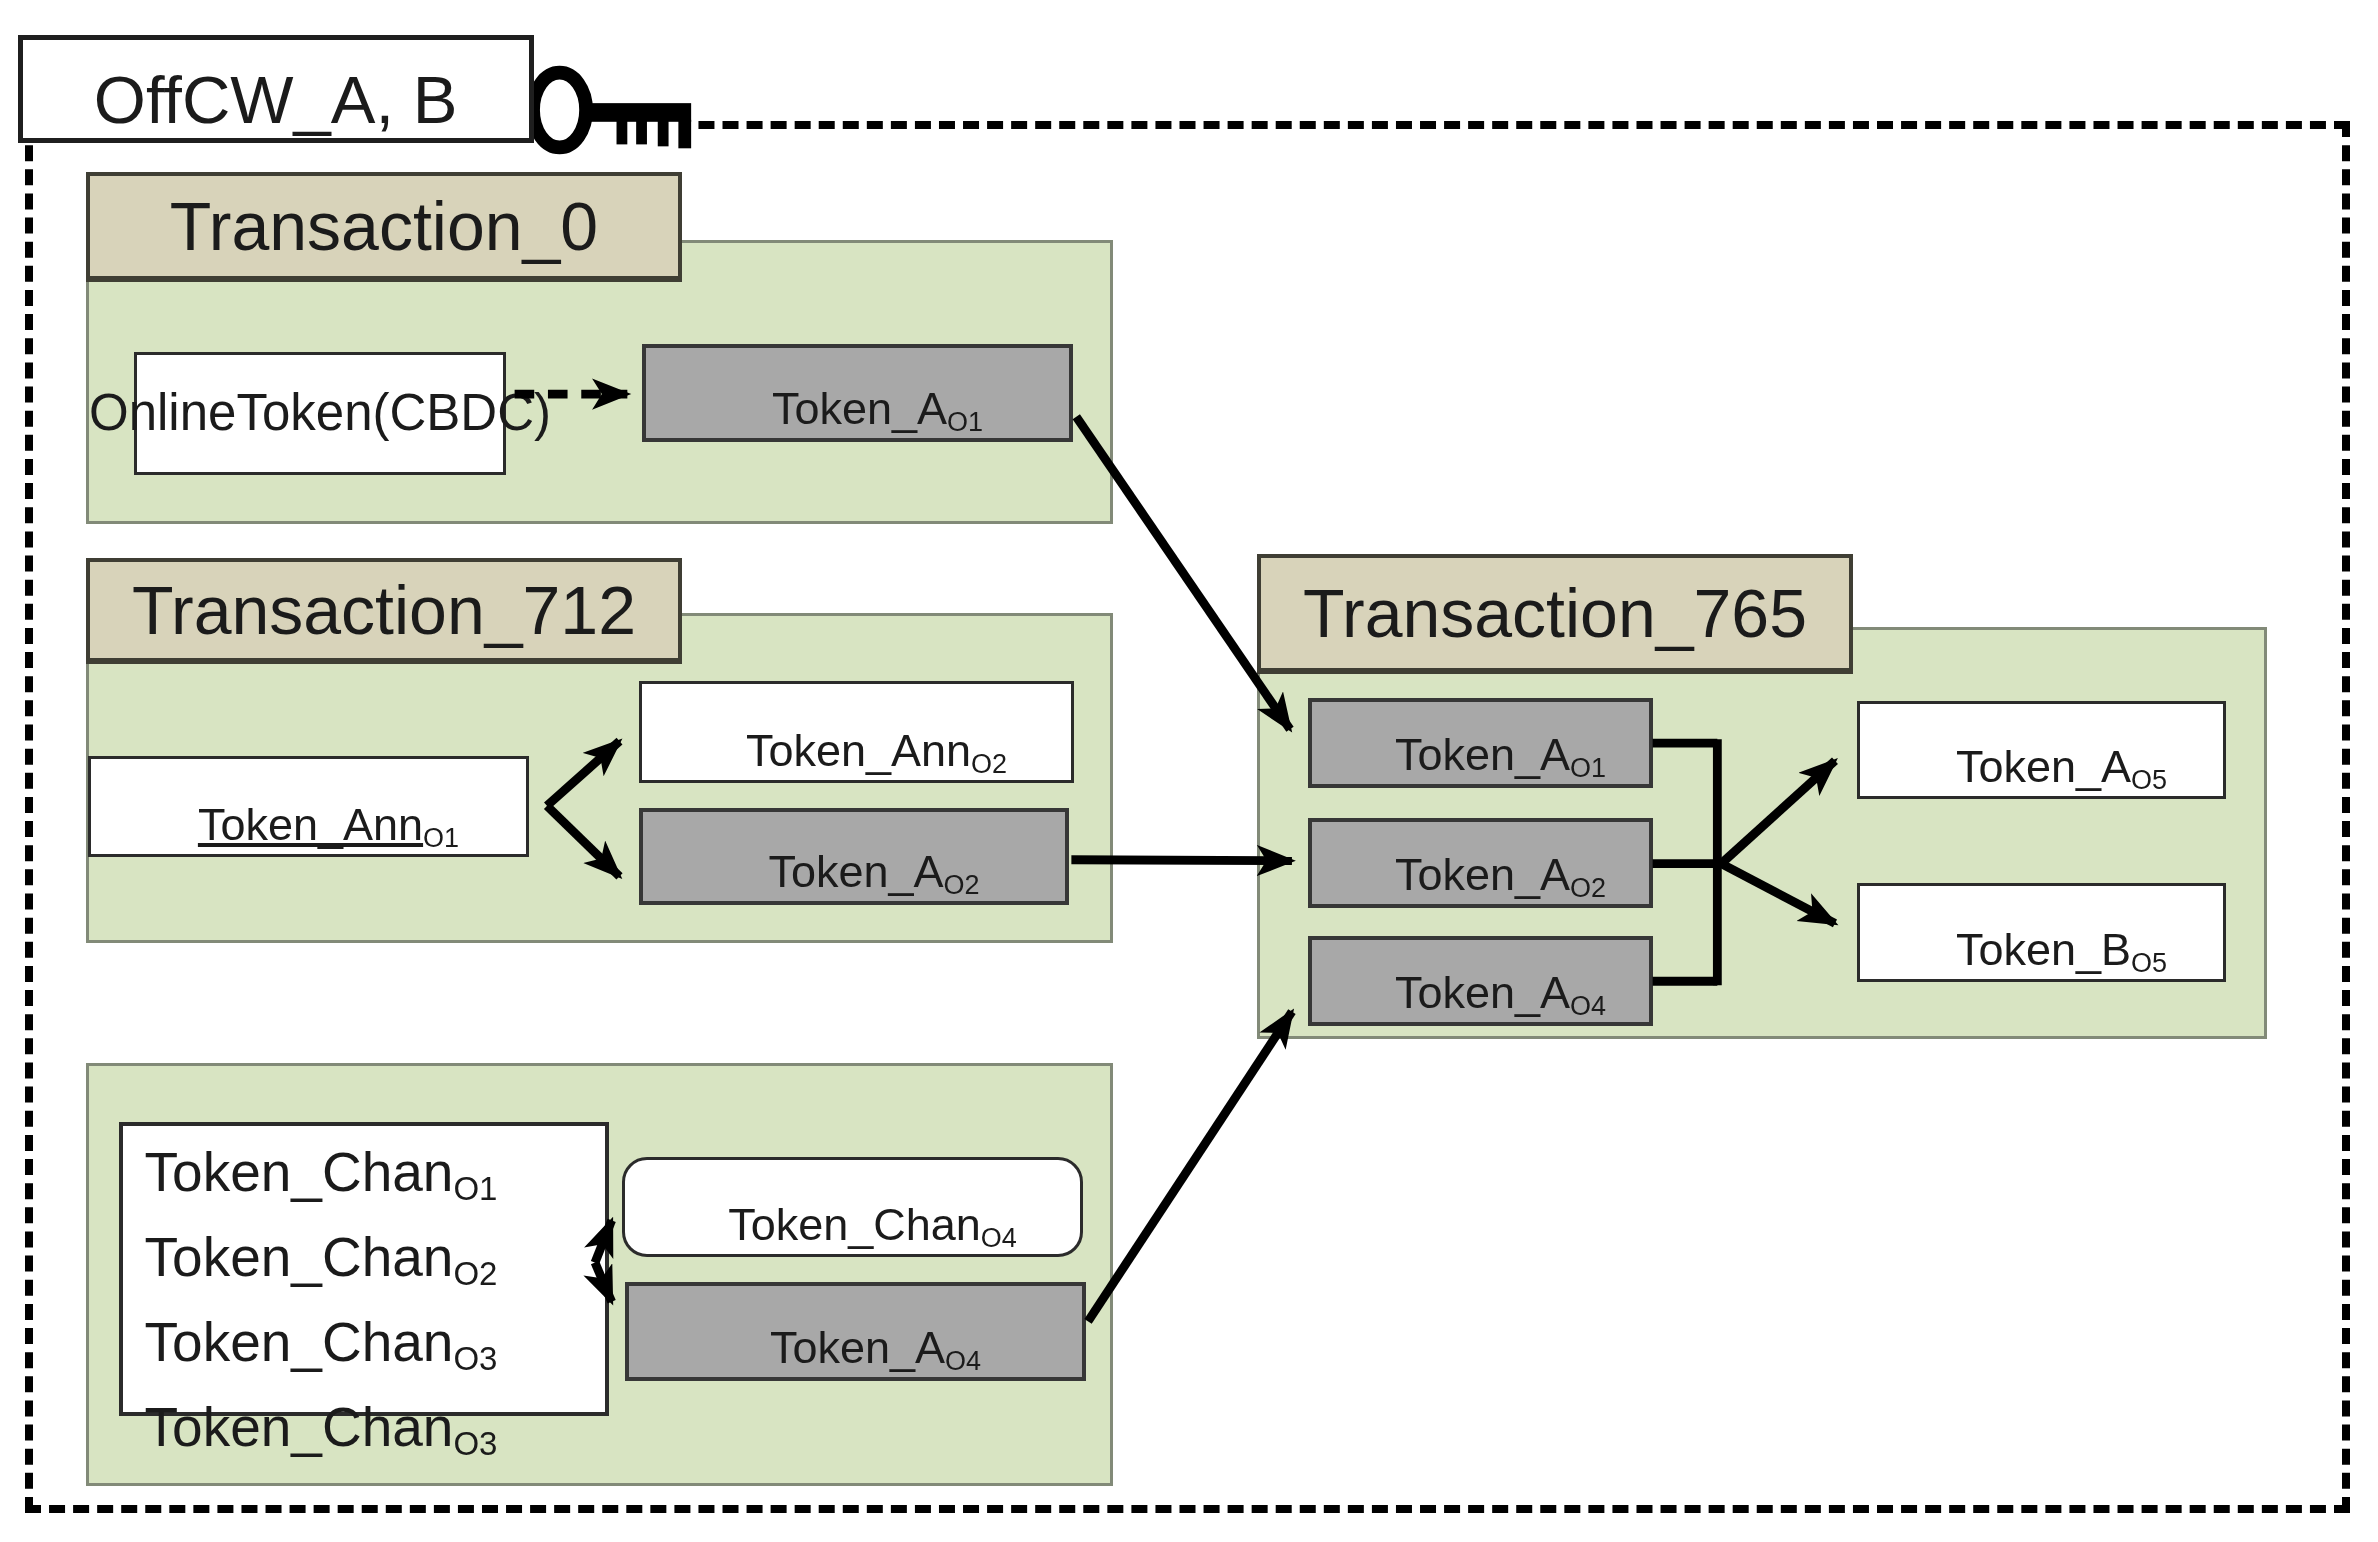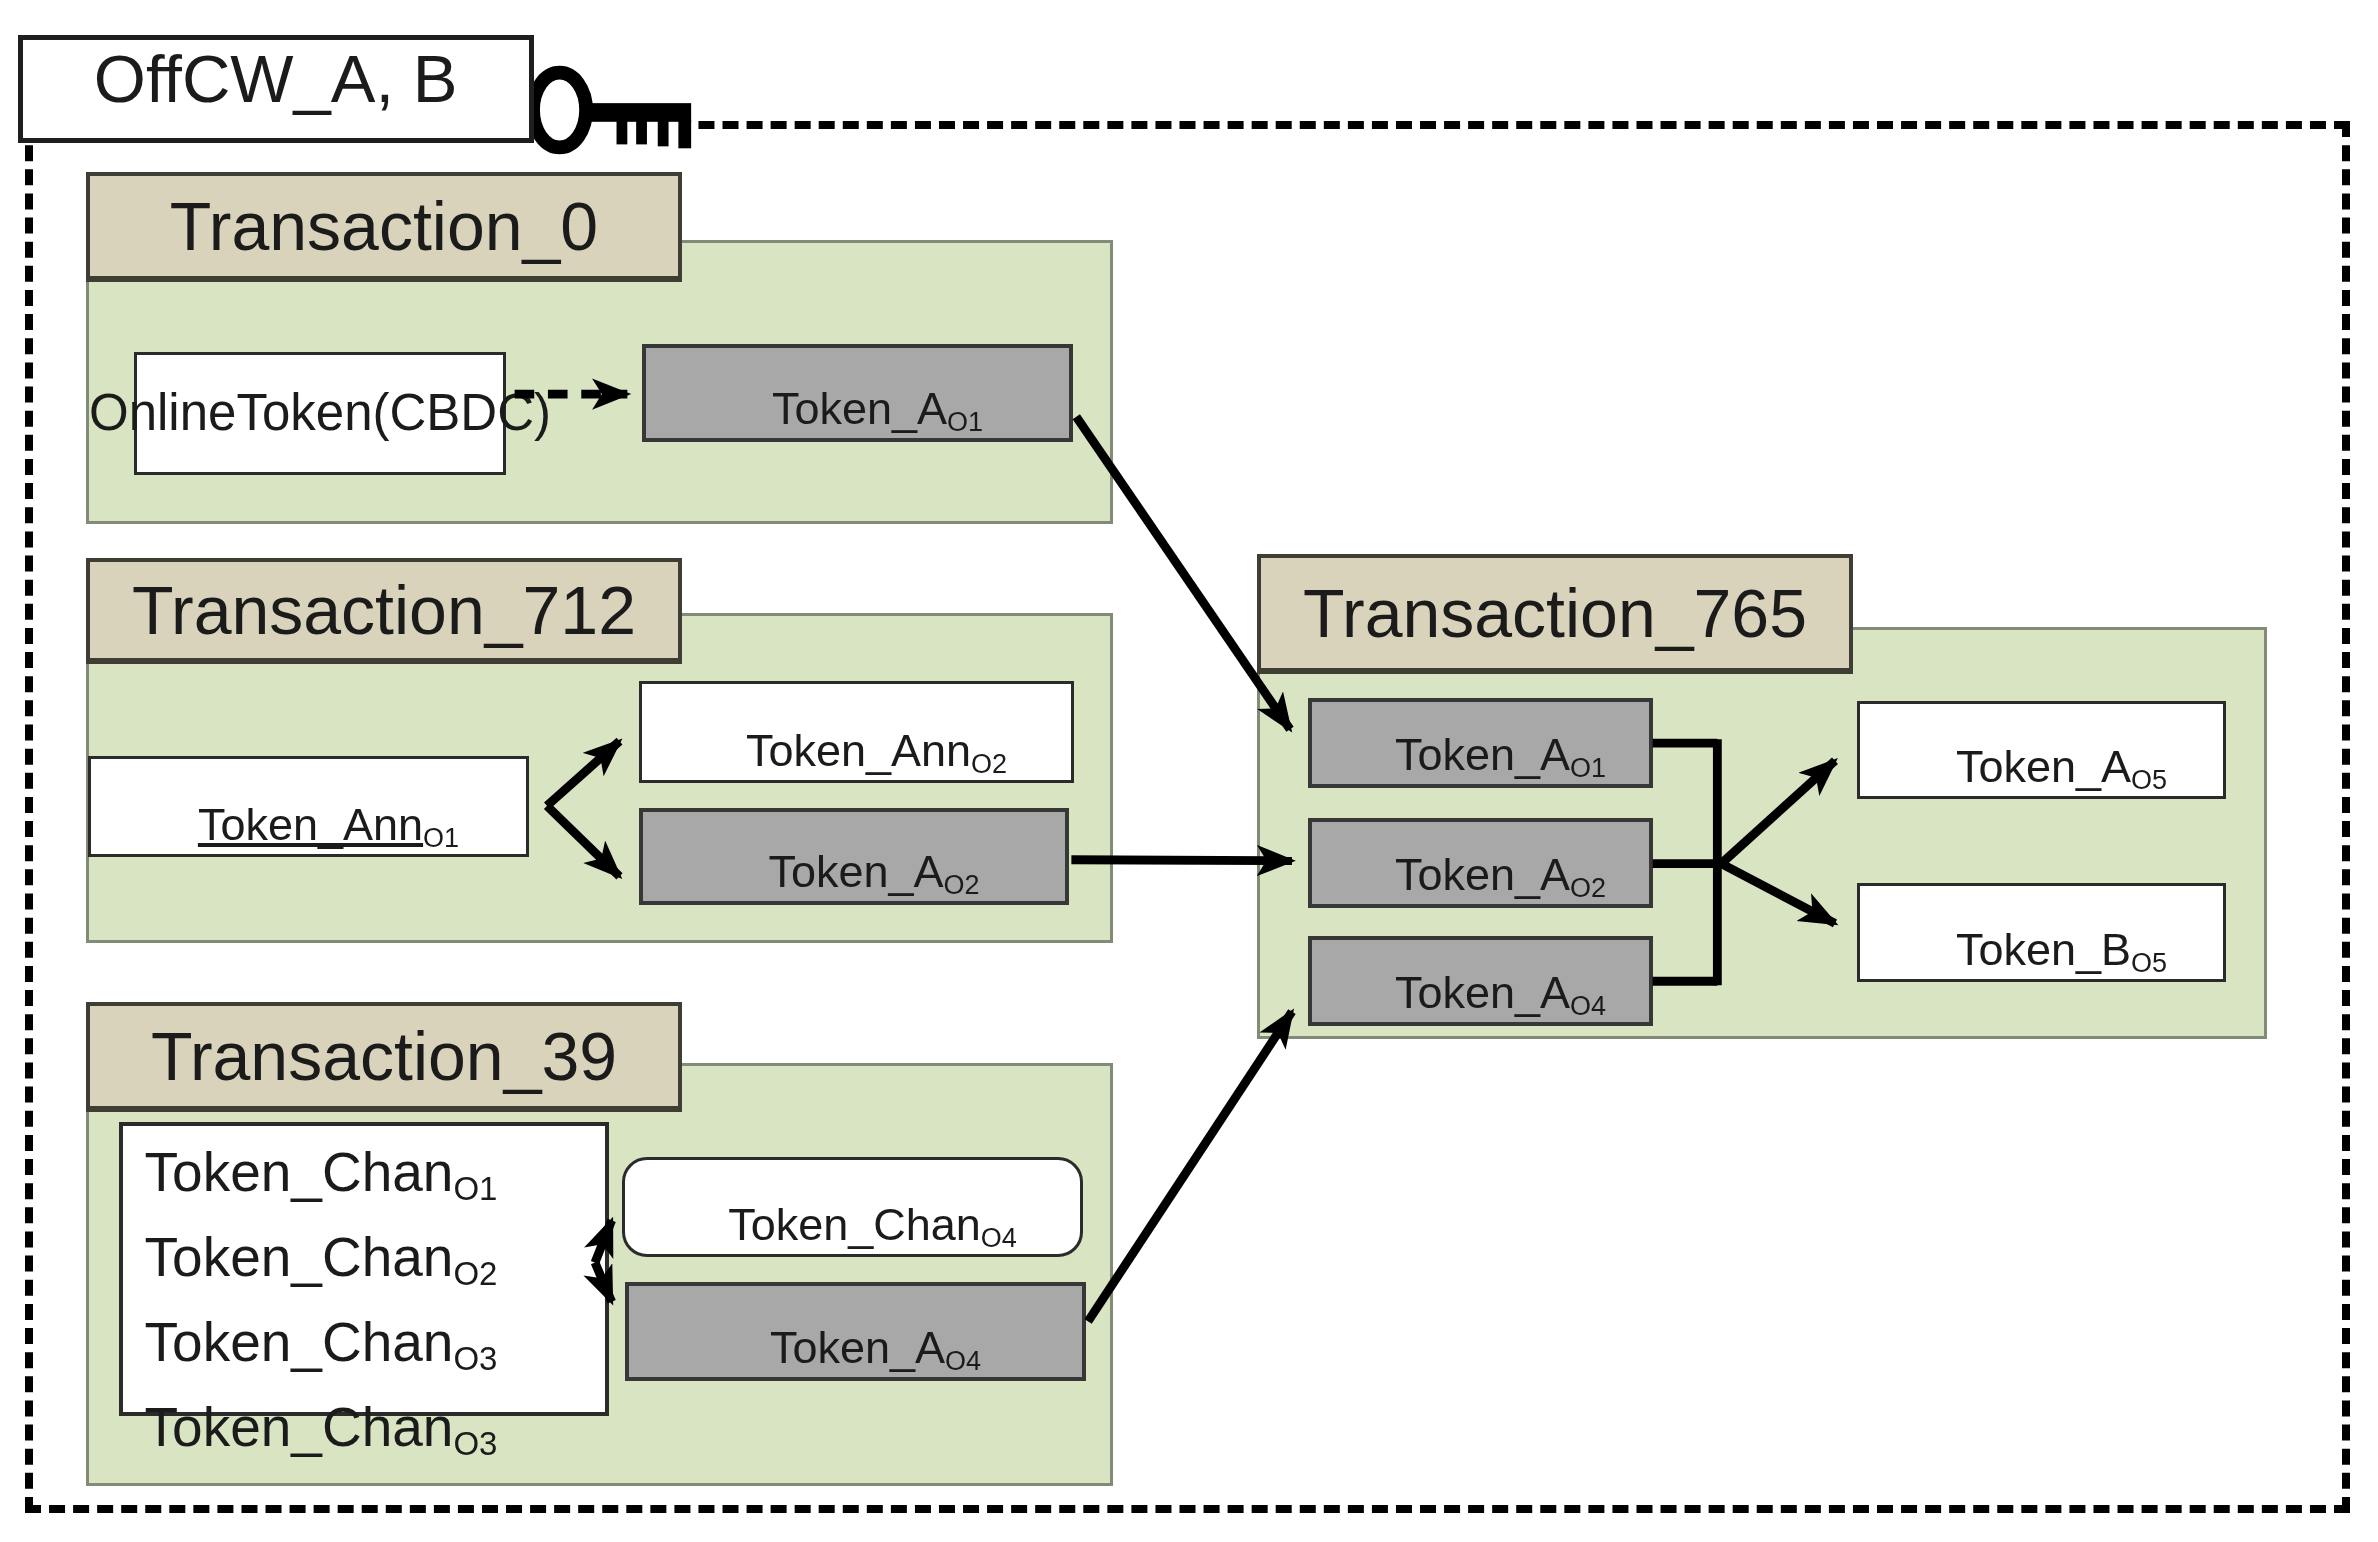--- a/index.html
+++ b/index.html
@@ -11,21 +11,21 @@
   }
   .abs { position:absolute; box-sizing:border-box; }
 
   .dashed-container {
     border:8.8px dashed var(--line-color,#000);
     z-index:0;
   }
   .wallet-box {
     background:var(--white-fill,#fff);
     border:5.9px solid #1f1f1f;
-    display:flex; align-items:flex-start; justify-content:center;
+    display:flex; align-items:flex-end; justify-content:center;
     font-size:67px; z-index:6;
   }
   .key-mask { background:#ffffff; z-index:6; }
   .key-svg { z-index:7; }
 
   .tx-body {
     background:var(--body-fill,#d8e4c2);
     border:3.9px solid var(--body-border,#828a78);
     z-index:1;
   }
@@ -106,23 +106,20 @@
       <span>Token_Ann</span><span class="sub">O2</span>
     </span>
   </div>
   <div class="abs token gray" style="left:639px; top:808px; width:430px; height:97px;">
     <span>
       <span>Token_A</span><span class="sub">O2</span>
     </span>
   </div>
 
   <div class="abs tx-body" style="left:86px; top:1063px; width:1027px; height:423px;"></div>
-  <div class="abs tx-header" style="left:86px; top:1002px; width:596px; height:110px;">
-    <span>Transaction_39</span>
-  </div>
   <div class="abs chan-list" style="left:103px; top:1122px; width:490px; height:294px;">
     <div>
       <span>Token_Chan</span><span class="sub">O1</span>
     </div>
     <div>
       <span>Token_Chan</span><span class="sub">O2</span>
     </div>
     <div>
       <span>Token_Chan</span><span class="sub">O3</span>
     </div>

